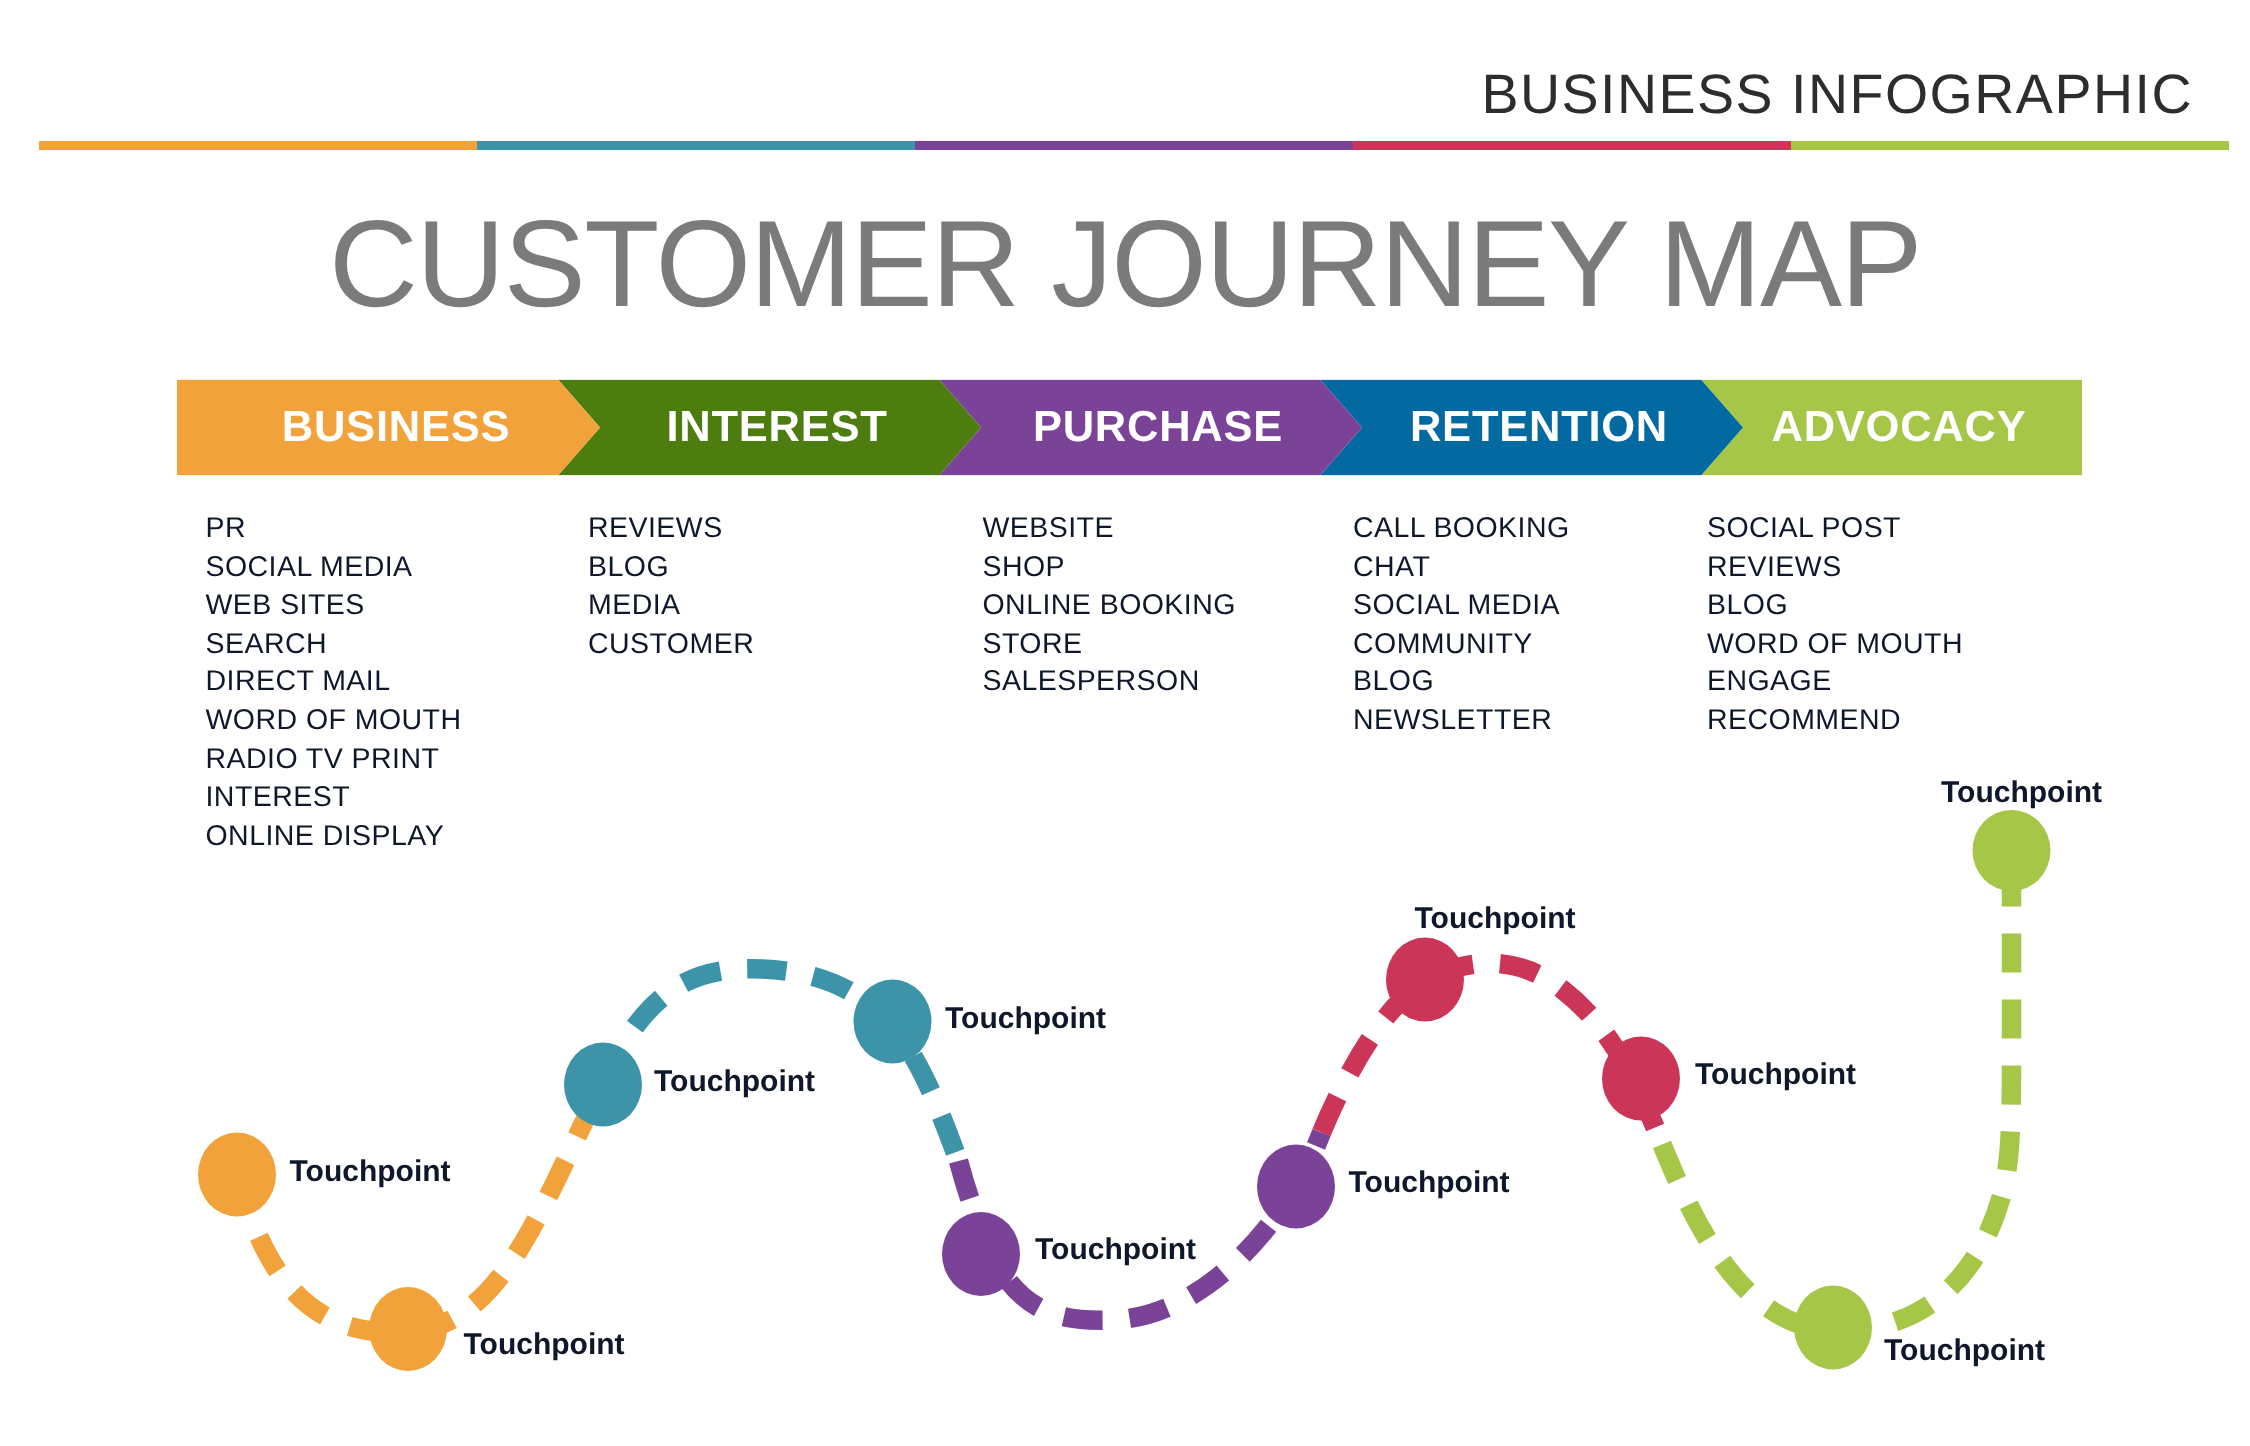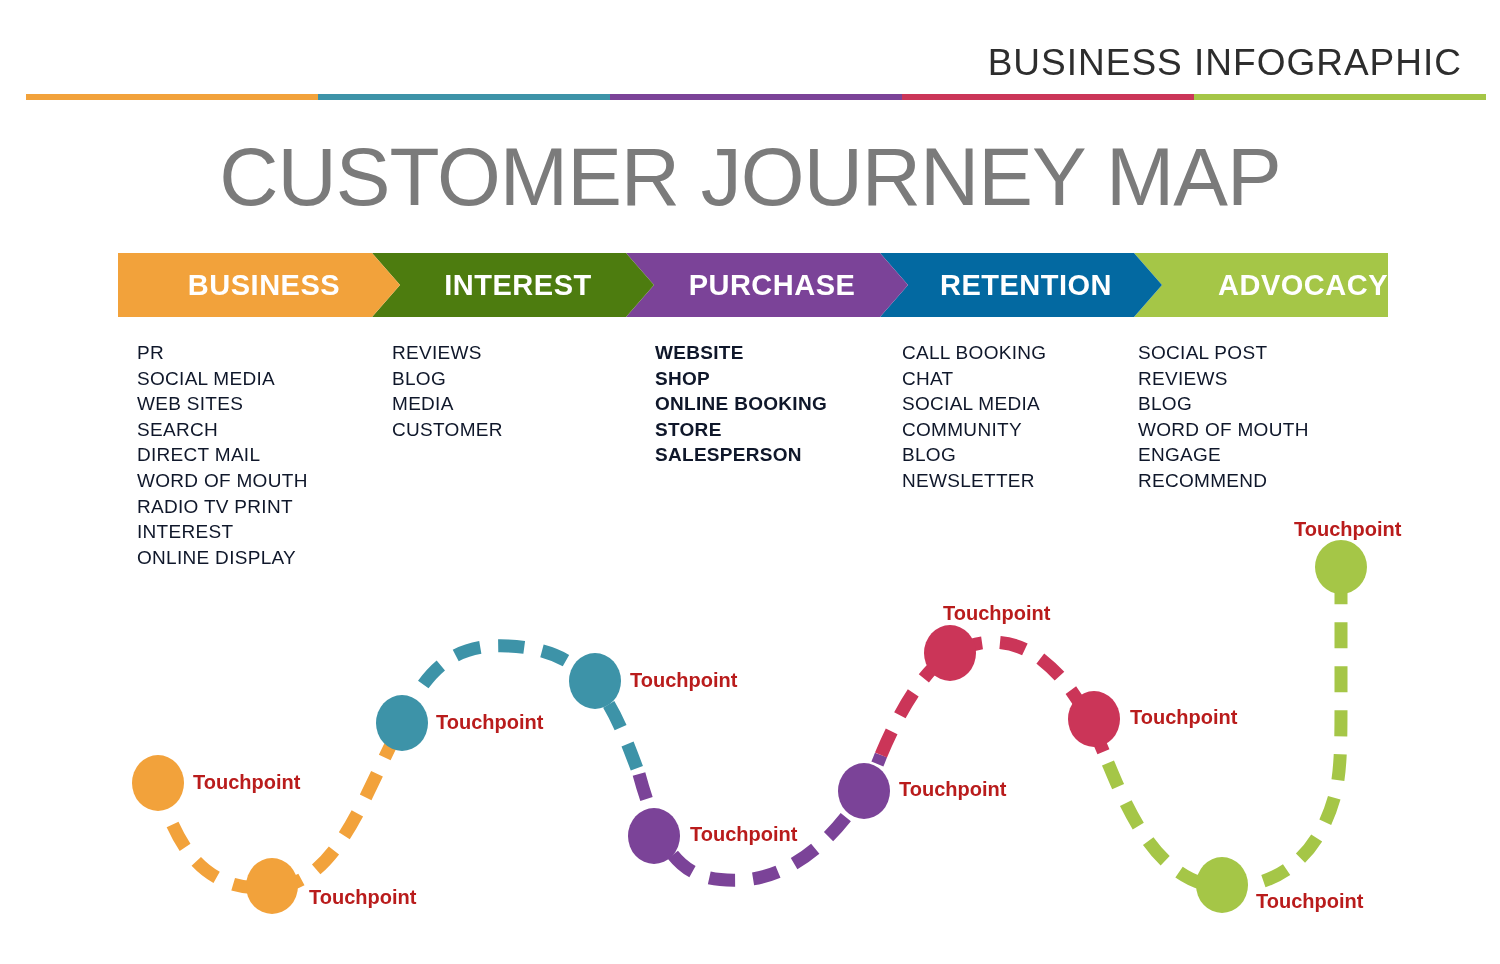--- a/index.html
+++ b/index.html
@@ -30,31 +30,31 @@
   #chev-1{left:372px;z-index:8;}
   #chev-2{left:626px;z-index:7;}
   #chev-3{left:880px;z-index:6;}
   #chev-4{left:1134px;z-index:5;}
 
   
   .stage-list{position:absolute;top:340px;font-size:19px;line-height:25.6px;
               color:#0f172a;letter-spacing:.3px;}
   #list-0{left:137px;}
   #list-1{left:392px;}
-  #list-2{left:655px;font-weight:bold;}
+  #list-2{left:655px;}
   #list-3{left:902px;}
   #list-4{left:1138px;}
 
   
   #journey{position:absolute;left:0;top:0;width:1500px;height:964px;}
   #journey path{fill:none;stroke-width:13;stroke-dasharray:26 18;stroke-linecap:butt;}
 
   
   .tp-label{position:absolute;transform:translateY(-50%);font-size:20px;font-weight:700;
-            color:#b91c1c;white-space:nowrap;}
+            color:#0f172a;white-space:nowrap;}
 </style>
 </head>
 <body>
 
 <div id="page">
 
   <div class="brand">BUSINESS INFOGRAPHIC</div>
 
   <div class="accent-bar">
     <span style="background-color: rgb(242, 162, 59);"></span>
@@ -71,21 +71,21 @@
   </div>
   <div id="chev-1" class="chev mid" style="background-color: #4d7c0f;">
     <span>INTEREST</span>
   </div>
   <div id="chev-2" class="chev mid" style="background-color: rgb(123, 67, 152);">
     <span>PURCHASE</span>
   </div>
   <div id="chev-3" class="chev mid" style="background-color: #0369a1;">
     <span>RETENTION</span>
   </div>
-  <div id="chev-4" class="chev last" style="background-color: rgb(165, 198, 71); text-align: right;">
+  <div id="chev-4" class="chev last" style="background-color: rgb(165, 198, 71);">
     <span>ADVOCACY</span>
   </div>
 
   <div id="list-0" class="stage-list">
     <div>PR</div>
     <div>SOCIAL MEDIA</div>
     <div>WEB SITES</div>
     <div>SEARCH</div>
     <div>DIRECT MAIL</div>
     <div>WORD OF MOUTH</div>

